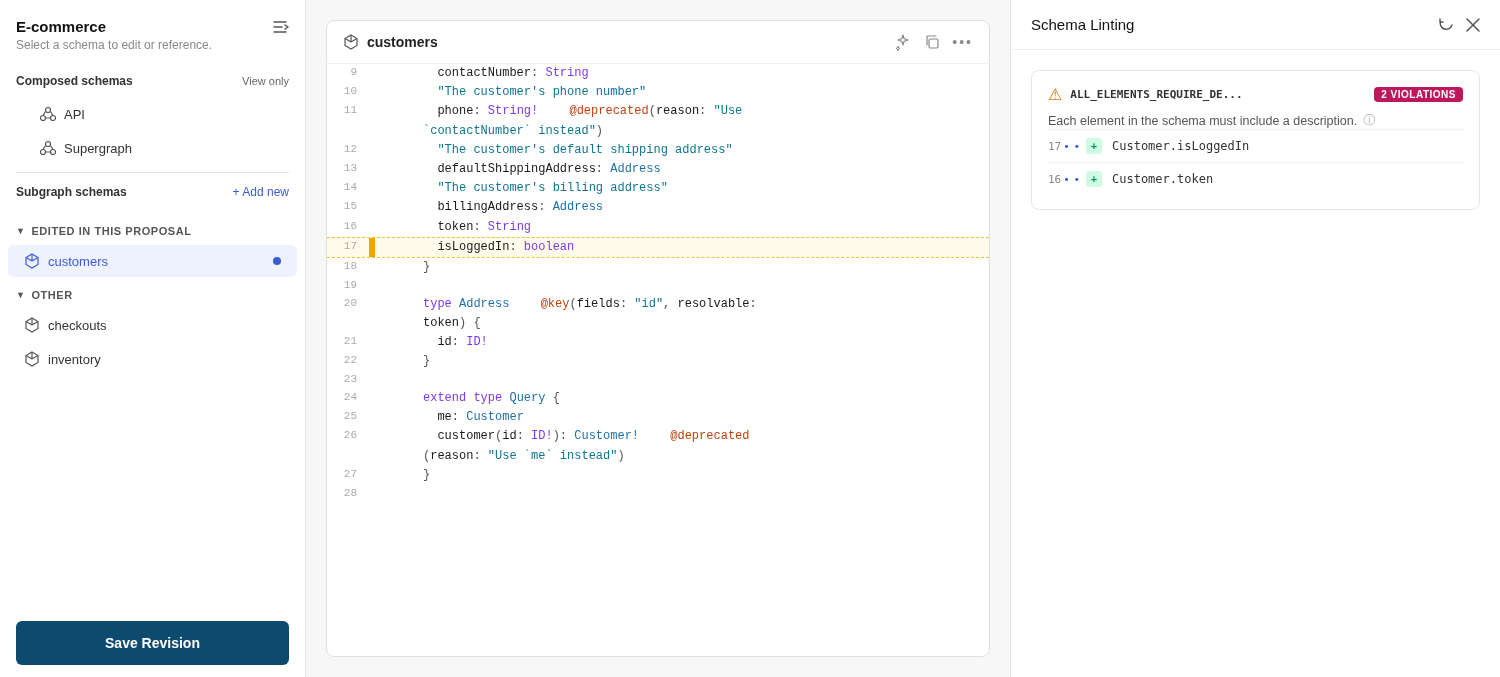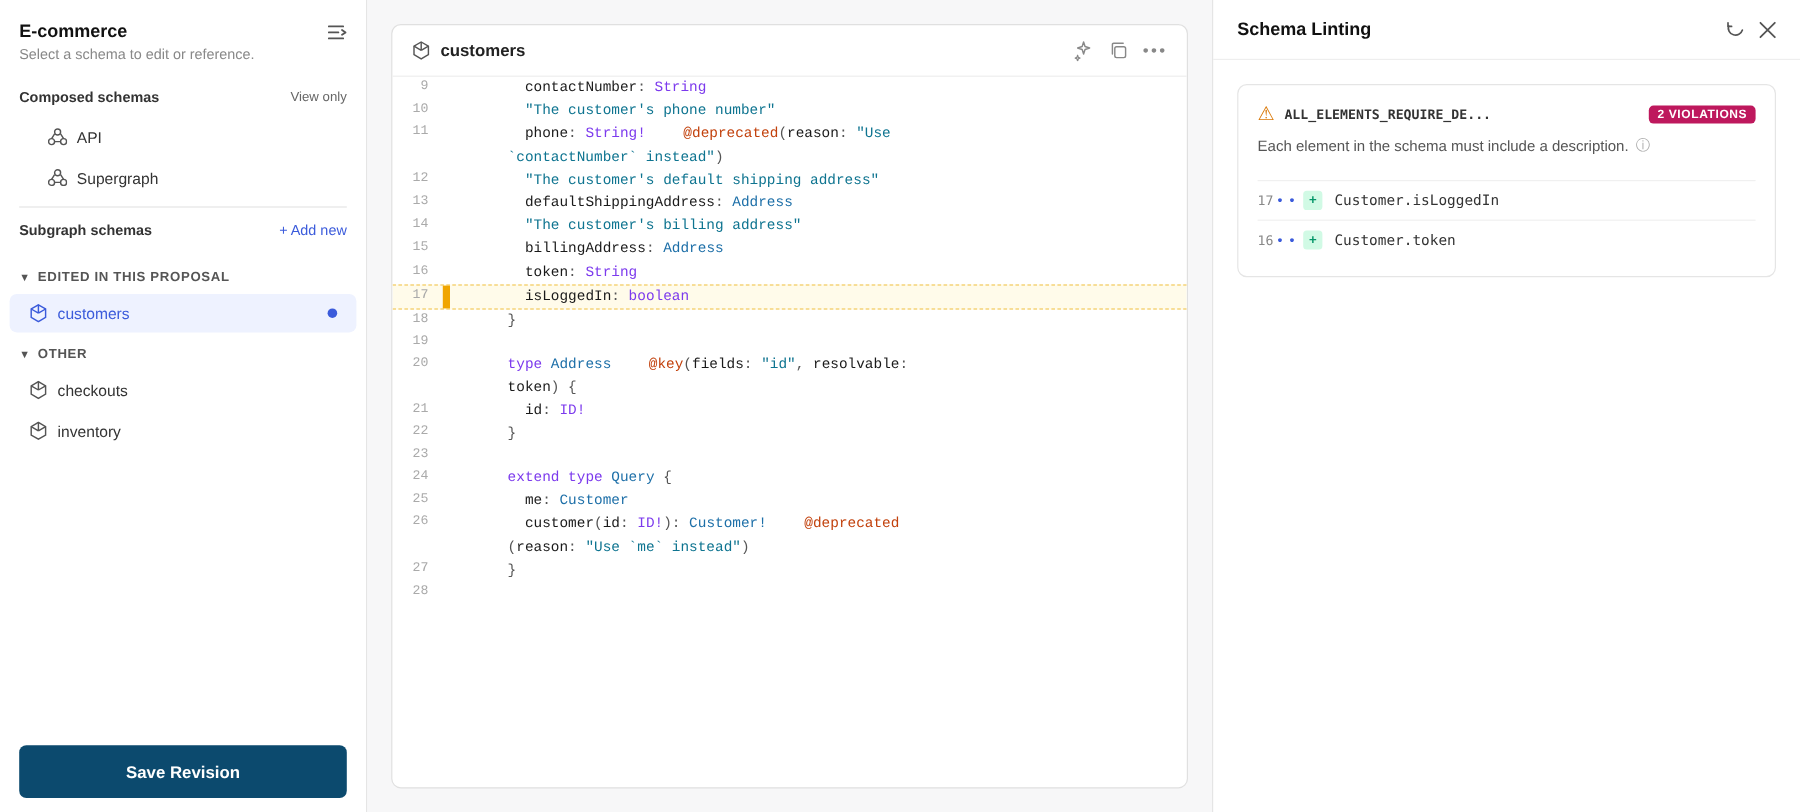--- a/index.html
+++ b/index.html
@@ -236,21 +236,21 @@
     }
     .right-panel-header {
       display: flex;
       align-items: center;
       justify-content: space-between;
       padding: 16px 20px;
       border-bottom: 1px solid #eee;
     }
     .right-panel-title {
       font-size: 15px;
-      font-weight: 700;
+      font-weight: 400;
       color: #111;
     }
     .right-panel-actions {
       display: flex;
       align-items: center;
       gap: 12px;
     }
     .icon-btn {
       background: none;
       border: none;
@@ -627,21 +627,21 @@
     </div>
   </div>
 
   <div class="lint-content">
     <div class="lint-rule">
       <div class="lint-rule-header">
         <span class="warning-icon">⚠</span>
         <span class="rule-name">ALL_ELEMENTS_REQUIRE_DE...</span>
         <span class="violations-badge">2 VIOLATIONS</span>
       </div>
-      <div style="display:flex;align-items:center;gap:6px;margin-bottom:20px;">
+      <div style="display:flex;align-items:center;gap:6px;margin-bottom:0;">
         <span class="rule-description" style="margin-bottom:0;">Each element in the schema must include a description.</span>
         <span class="info-icon">ⓘ</span>
       </div>
 
       <div class="violation-item">
         <span class="violation-line" style="color:#888;font-size:11px;font-family:monospace;min-width:28px;position:relative;">17<span style="color:#3b5bdb;margin-left:2px;">•</span></span>
         <div class="violation-add-icon">+</div>
         <span class="violation-name">Customer.isLoggedIn</span>
       </div>
 

